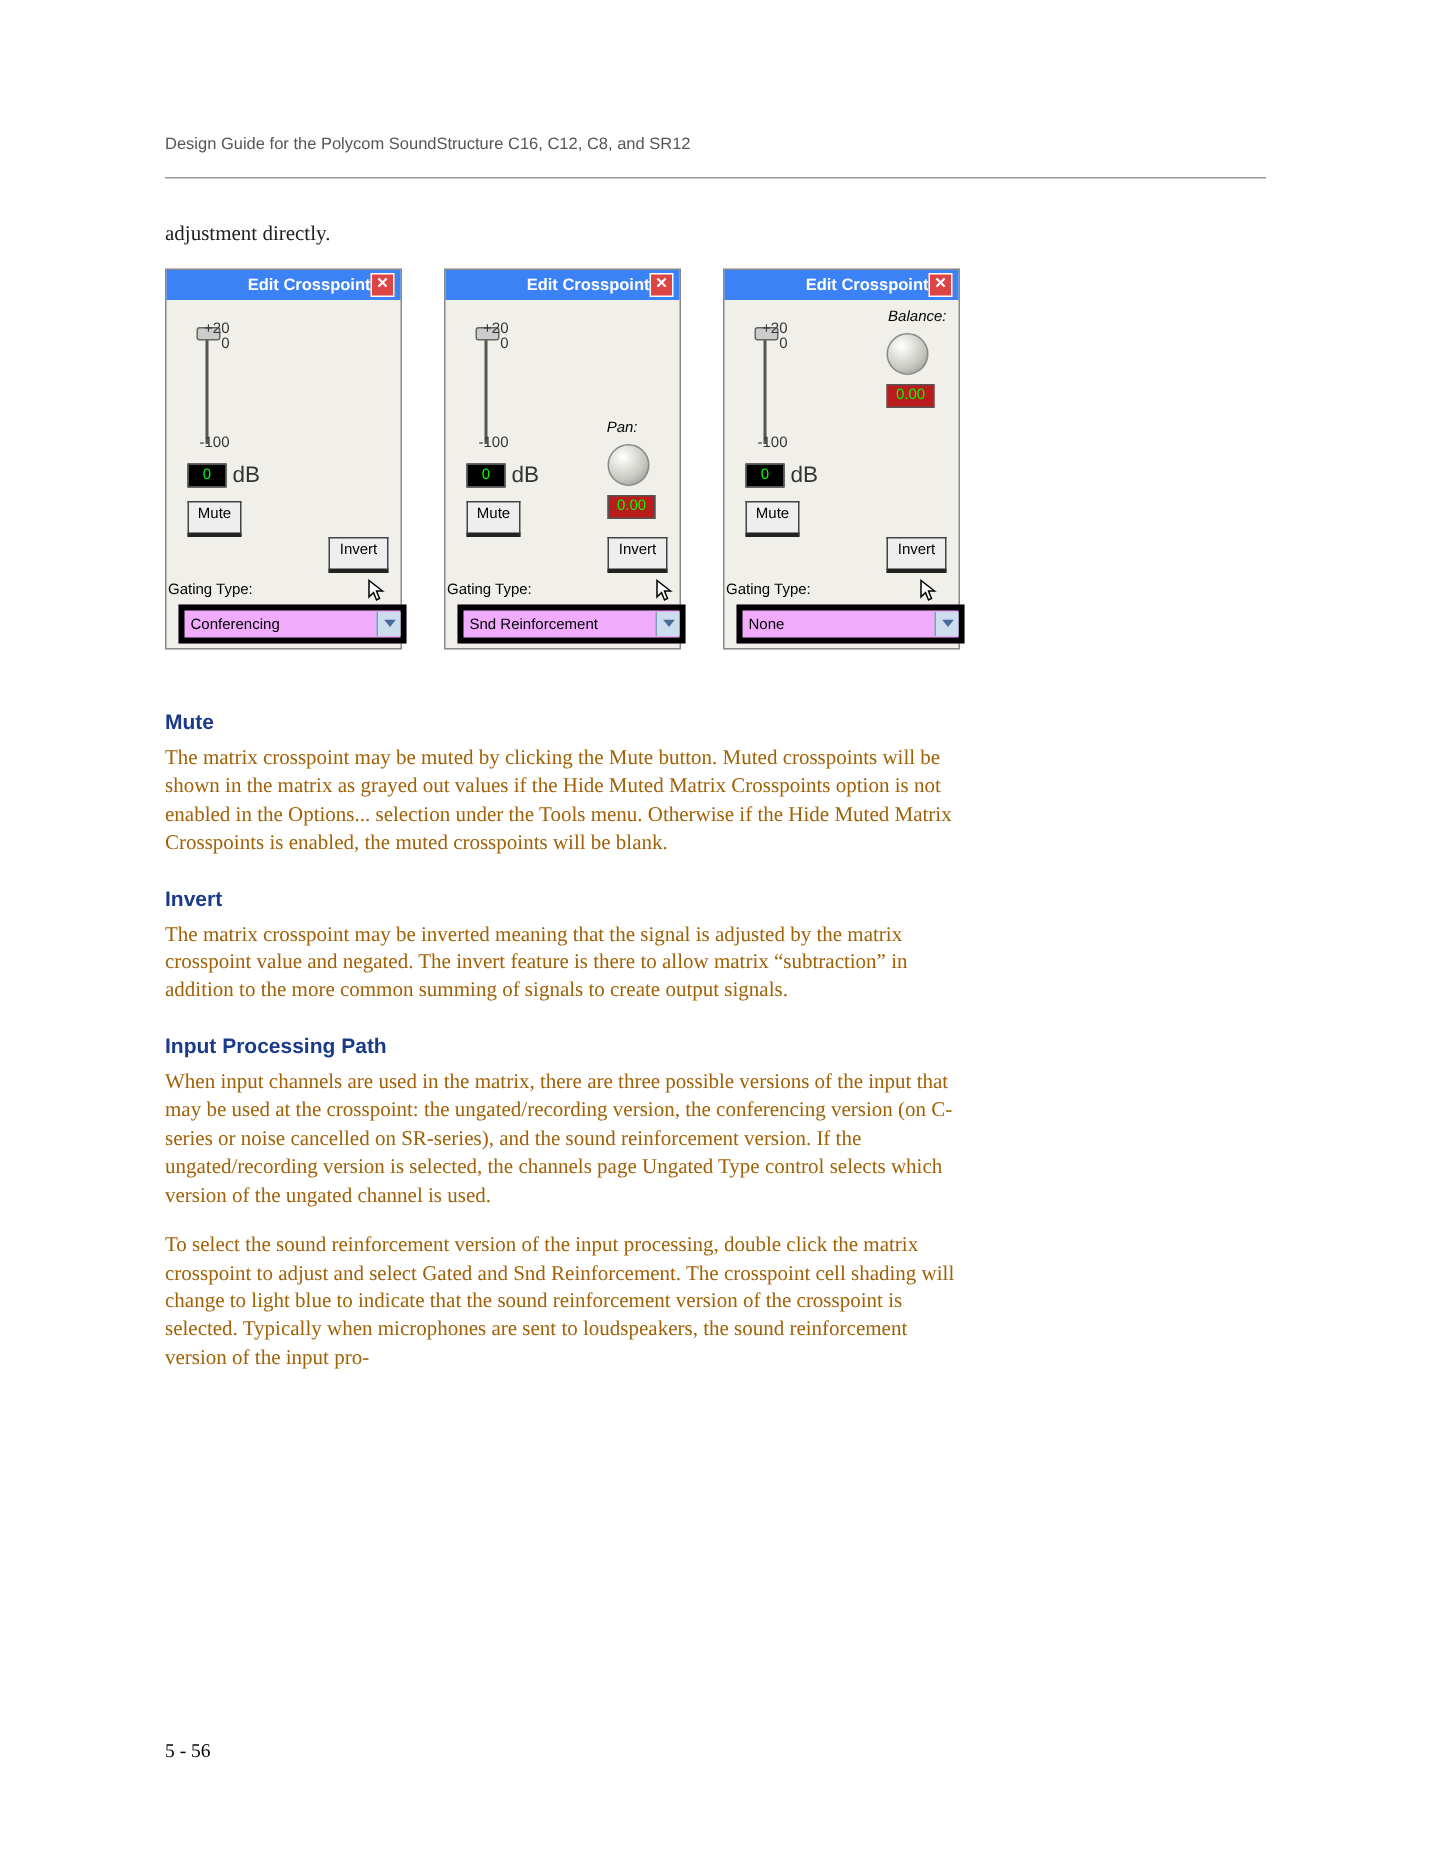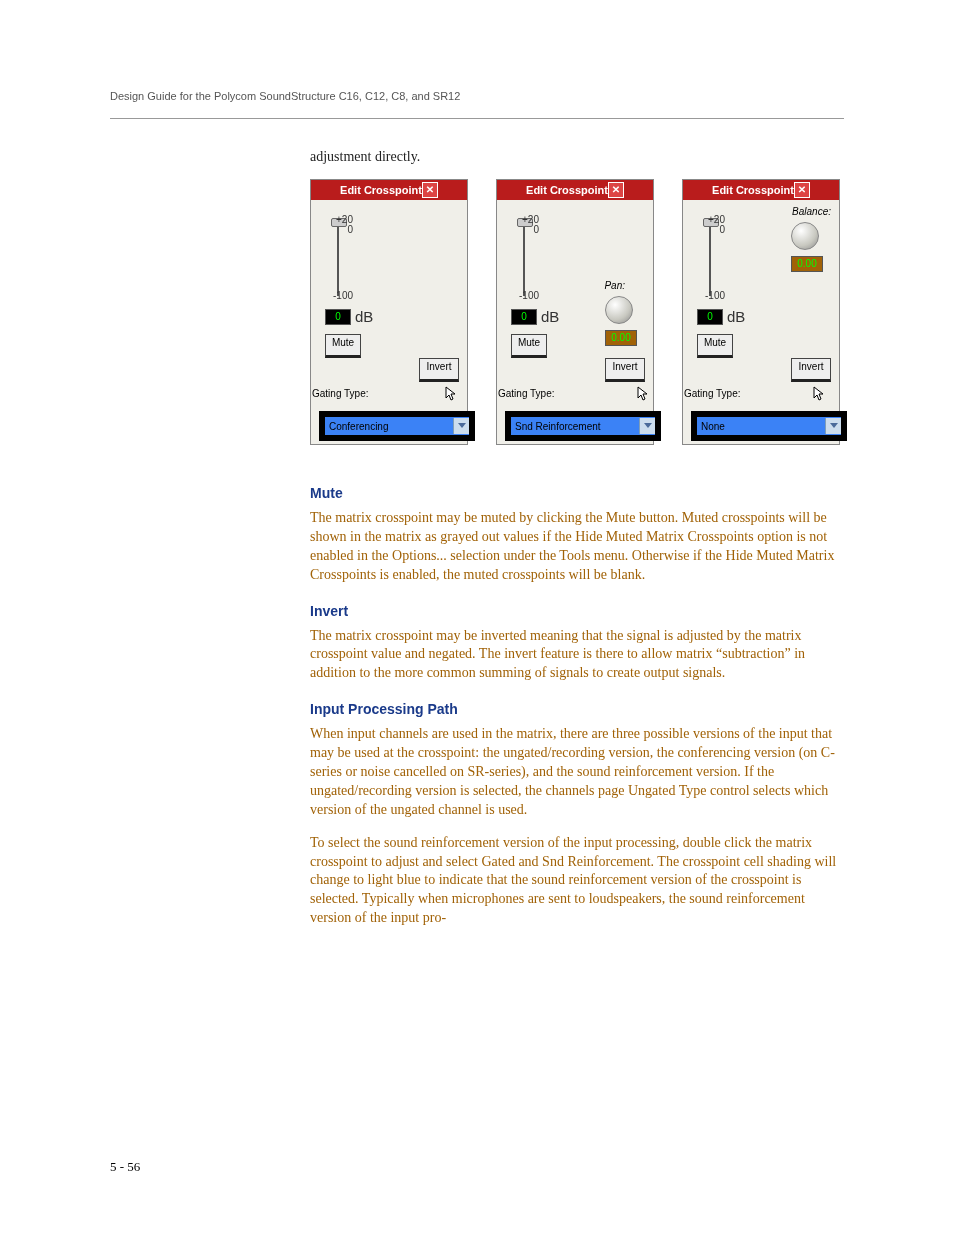--- a/index.html
+++ b/index.html
@@ -19,21 +19,20 @@
   font-size: 11px;
   color: #555;
   margin-bottom: 16px;
 }
 .hr {
   border: none;
   border-top: 1.5px solid #999;
   margin-bottom: 30px;
 }
 .content {
-  margin-left: 200px;
   max-width: 530px;
 }
 .intro {
   font-size: 14px;
   color: #222;
   margin-bottom: 14px;
 }
 .panels-row {
   display: flex;
   gap: 28px;
@@ -41,42 +40,42 @@
 }
 .panel {
   width: 160px;
   border: 1px solid #888;
   background: #f0efe9;
   font-family: Tahoma, Arial, sans-serif;
   font-size: 11px;
   position: relative;
 }
 .panel-title {
-  background: #b91c1c;
+  background: #3b82f6;
   color: #fff;
   font-weight: bold;
   font-size: 11px;
   padding: 2px 4px;
   display: flex;
-  justify-content: center;
+  justify-content: flex-end;
   align-items: center;
 }
 .close-x {
   width: 14px;
   height: 14px;
   background: #d44;
   color: #fff;
   font-weight: bold;
   text-align: center;
   line-height: 13px;
   font-size: 10px;
   border: 1px solid #fff;
 }
 .panel-body {
-  padding: 24px 8px 6px 8px;
+  padding: 12px 8px 6px 8px;
   height: 214px;
   position: relative;
 }
 .slider-area {
   position: absolute;
   left: 14px;
   top: 10px;
   width: 60px;
 }
 .slider-track {
@@ -164,22 +163,22 @@
   position: absolute;
   width: 12px;
   height: 16px;
 }
 .gating-select {
   position: absolute;
   left: 8px;
   bottom: 3px;
   width: 140px;
   height: 18px;
-  border: 6px solid #000000;
-  background: #3b82f6;
+  border: 4px solid #000000;
+  background: #f0abfc;
   display: flex;
   justify-content: space-between;
   align-items: center;
   padding: 0 0 0 4px;
   font-size: 10px;
 }
 .select-arrow {
   width: 15px;
   height: 16px;
   background: #cde;
@@ -194,21 +193,21 @@
   width: 26px;
   height: 26px;
   border-radius: 50%;
   background: radial-gradient(circle at 35% 30%, #fff, #c8c8c0 60%, #888);
   border: 1px solid #888;
 }
 .knob-readout {
   position: absolute;
   width: 30px;
   height: 14px;
-  background: #a16207;
+  background: #b91c1c;
   color: #0f0;
   font-size: 10px;
   text-align: center;
   line-height: 14px;
   border: 1px solid #555;
 }
 .extra-label {
   position: absolute;
   font-size: 10px;
   font-style: italic;

